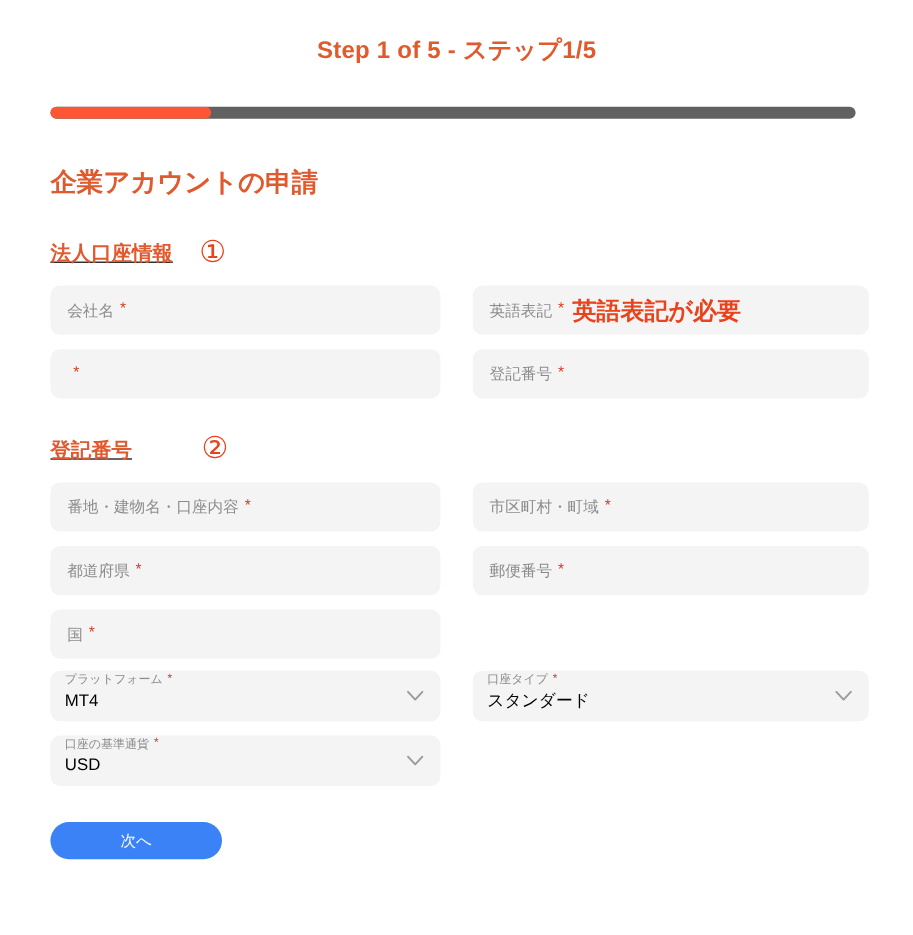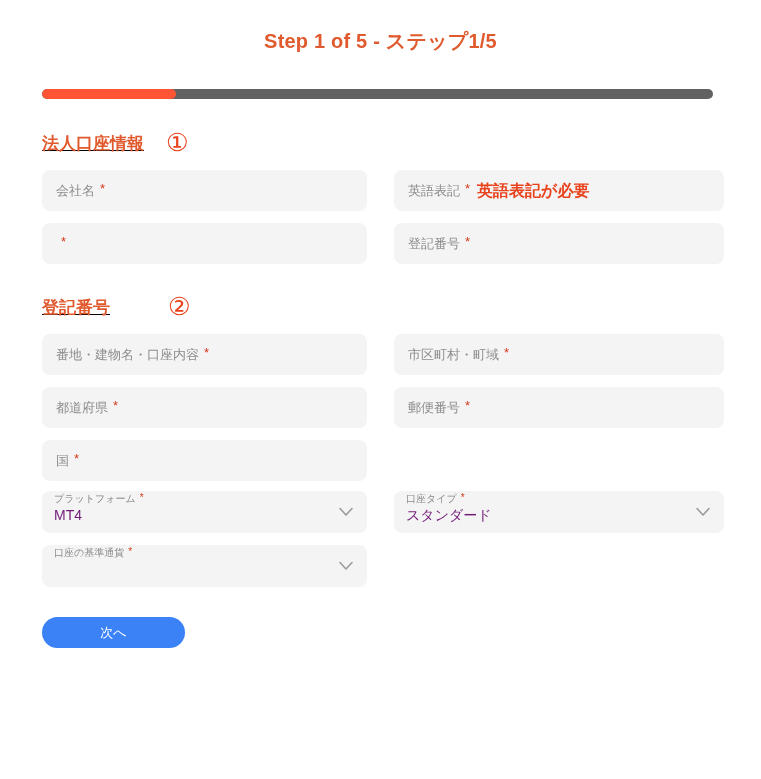--- a/index.html
+++ b/index.html
@@ -83,41 +83,41 @@
   }
   .req {
     color: #D6391B;
     font-size: 13px;
     margin-left: 5px;
     position: relative;
     top: -2px;
   }
   .annotation {
     margin-left: 7px;
-    font-size: 16px;
+    font-size: 20px;
     font-weight: 700;
     color: #E8431C;
     white-space: nowrap;
     position: relative;
     top: 1px;
   }
   .select {
     height: 42px;
     background: #F4F4F5;
     border-radius: 8px;
     position: relative;
     display: flex;
     flex-direction: column;
     padding: 2px 40px 0 12px;
     cursor: pointer;
   }
   .slabel-row { display: flex; align-items: flex-start; line-height: 12px; }
   .slabel { font-size: 10px; color: #8A8A8A; }
   .sreq { font-size: 10px; margin-left: 4px; top: -1px; }
-  .svalue { font-size: 14px; color: #701a75; margin-top: 2px; }
+  .svalue { font-size: 14px; color: #000000; margin-top: 2px; }
   .chev {
     position: absolute;
     right: 14px;
     top: 50%;
     transform: translateY(-50%);
   }
   .next-btn {
     display: block;
     margin: 30px 0 0 0;
     width: 143px;
@@ -135,20 +135,21 @@
 <body>
 
 <div class="step-title">Step 1 of 5 - ステップ1/5</div>
 
 <div class="progress-track">
   <div class="progress-fill" style="width: 20%;"></div>
 </div>
 
 <div class="content">
 
+  <div class="page-title">企業アカウントの申請</div>
 
   <div class="sec-heading first sec1">
     <span class="sec-title">法人口座情報</span>
     <span class="circle-num">①</span>
   </div>
   <div class="fgrid">
     <div class="field">
       <span class="flabel">会社名</span>
       <span class="req">*</span>
     </div>
@@ -212,20 +213,21 @@
       <div class="svalue">スタンダード</div>
       <svg class="chev" width="14" height="9" viewBox="0 0 14 9">
           <polyline points="1,1 7,7.5 13,1" fill="none" stroke="#9B9B9B" stroke-width="1.6" stroke-linecap="round" stroke-linejoin="round"></polyline>
         </svg>
     </div>
     <div class="select">
       <div class="slabel-row">
         <span class="slabel">口座の基準通貨</span>
         <span class="req sreq">*</span>
       </div>
+      <div class="svalue">USD</div>
       <svg class="chev" width="14" height="9" viewBox="0 0 14 9">
           <polyline points="1,1 7,7.5 13,1" fill="none" stroke="#9B9B9B" stroke-width="1.6" stroke-linecap="round" stroke-linejoin="round"></polyline>
         </svg>
     </div>
   </div>
 
   <button class="next-btn">次へ</button>
 
 </div>
 

